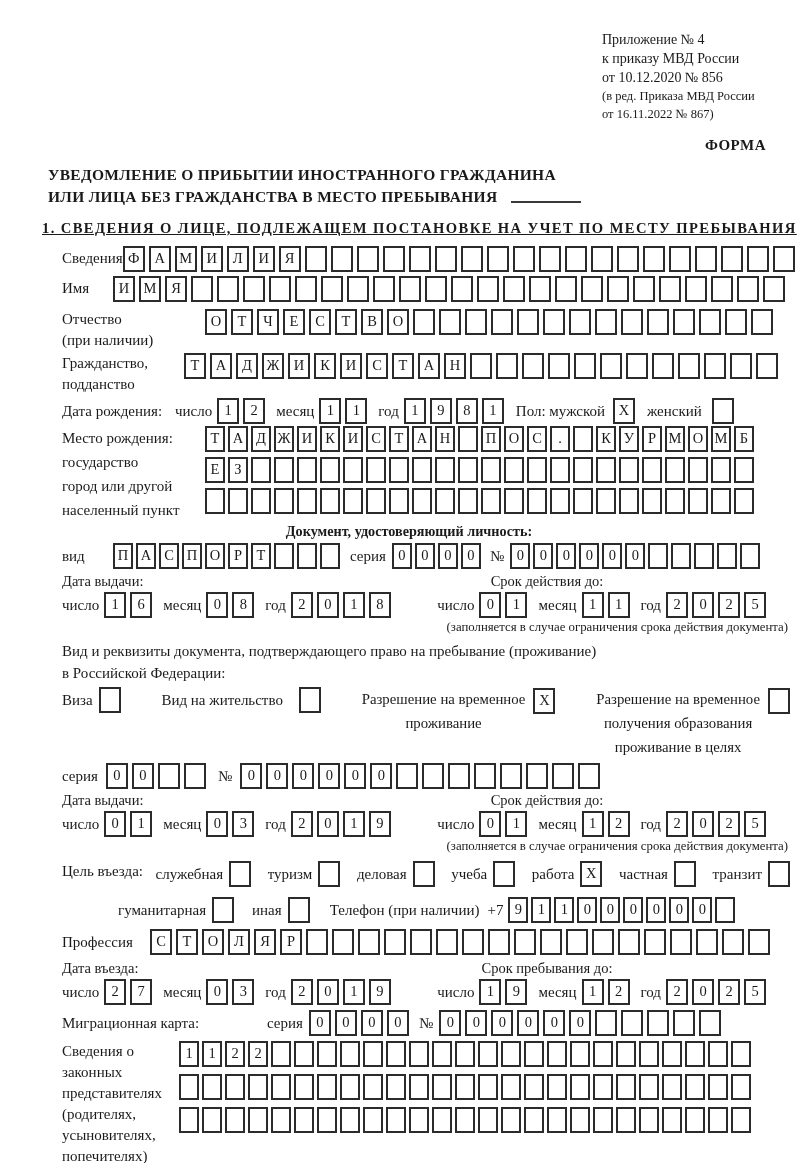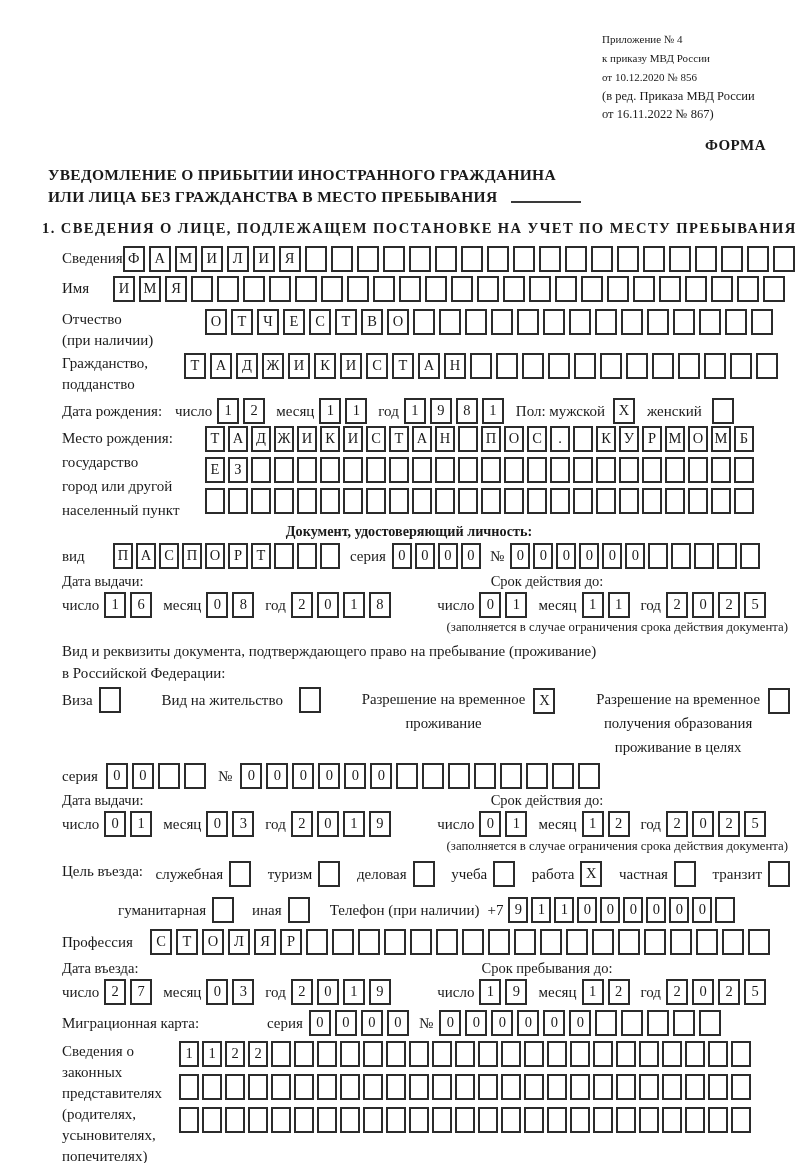--- a/index.html
+++ b/index.html
@@ -8,26 +8,26 @@
     width:800px;height:1163px;
     box-sizing:border-box;
     padding:30px 4px 0 62px;
     overflow:hidden;
     background:#fff;
     color:#1a1a1a;
     font-family:"Liberation Serif", serif;
   }
   
   .hdr{width:186px;margin-left:auto;margin-right:8px;}
-  .hline{font-size:11px;line-height:19px;white-space:nowrap;}
+  .hline{font-size:14px;line-height:19px;white-space:nowrap;}
   .hline.small{font-size:12.5px;line-height:18px;}
   .forma{font-size:15px;font-weight:bold;text-align:right;margin:14px 30px 10px 0;letter-spacing:.5px;}
   .title{text-align:left;font-weight:bold;font-size:15.5px;line-height:22px;margin:0 0 12px -14px;letter-spacing:.3px;}
   .blank-line{display:inline-block;width:70px;border-bottom:2px solid #3a3a3a;margin-left:14px;transform:translateY(1px);}
-  .sect{font-weight:bold;font-size:14.6px;margin:0 0 9px -20px;white-space:nowrap;letter-spacing:1.4px;}
+  .sect{font-weight:bold;font-size:14.6px;margin:0 0 9px -20px;white-space:nowrap;letter-spacing:1.4px;text-decoration:underline;}
   
   .row{display:flex;align-items:flex-start;margin-bottom:4px;}
   .lbl{font-size:15px;line-height:21px;padding-top:2px;}
   .lw51{flex:0 0 51px;}
   .lw88{flex:0 0 88px;}
   .lw113{flex:0 0 113px;}
   .lw122{flex:0 0 122px;}
   .lw143{flex:0 0 143px;}
   .lw117{flex:0 0 117px;}
   .lw175{flex:0 0 175px;}

